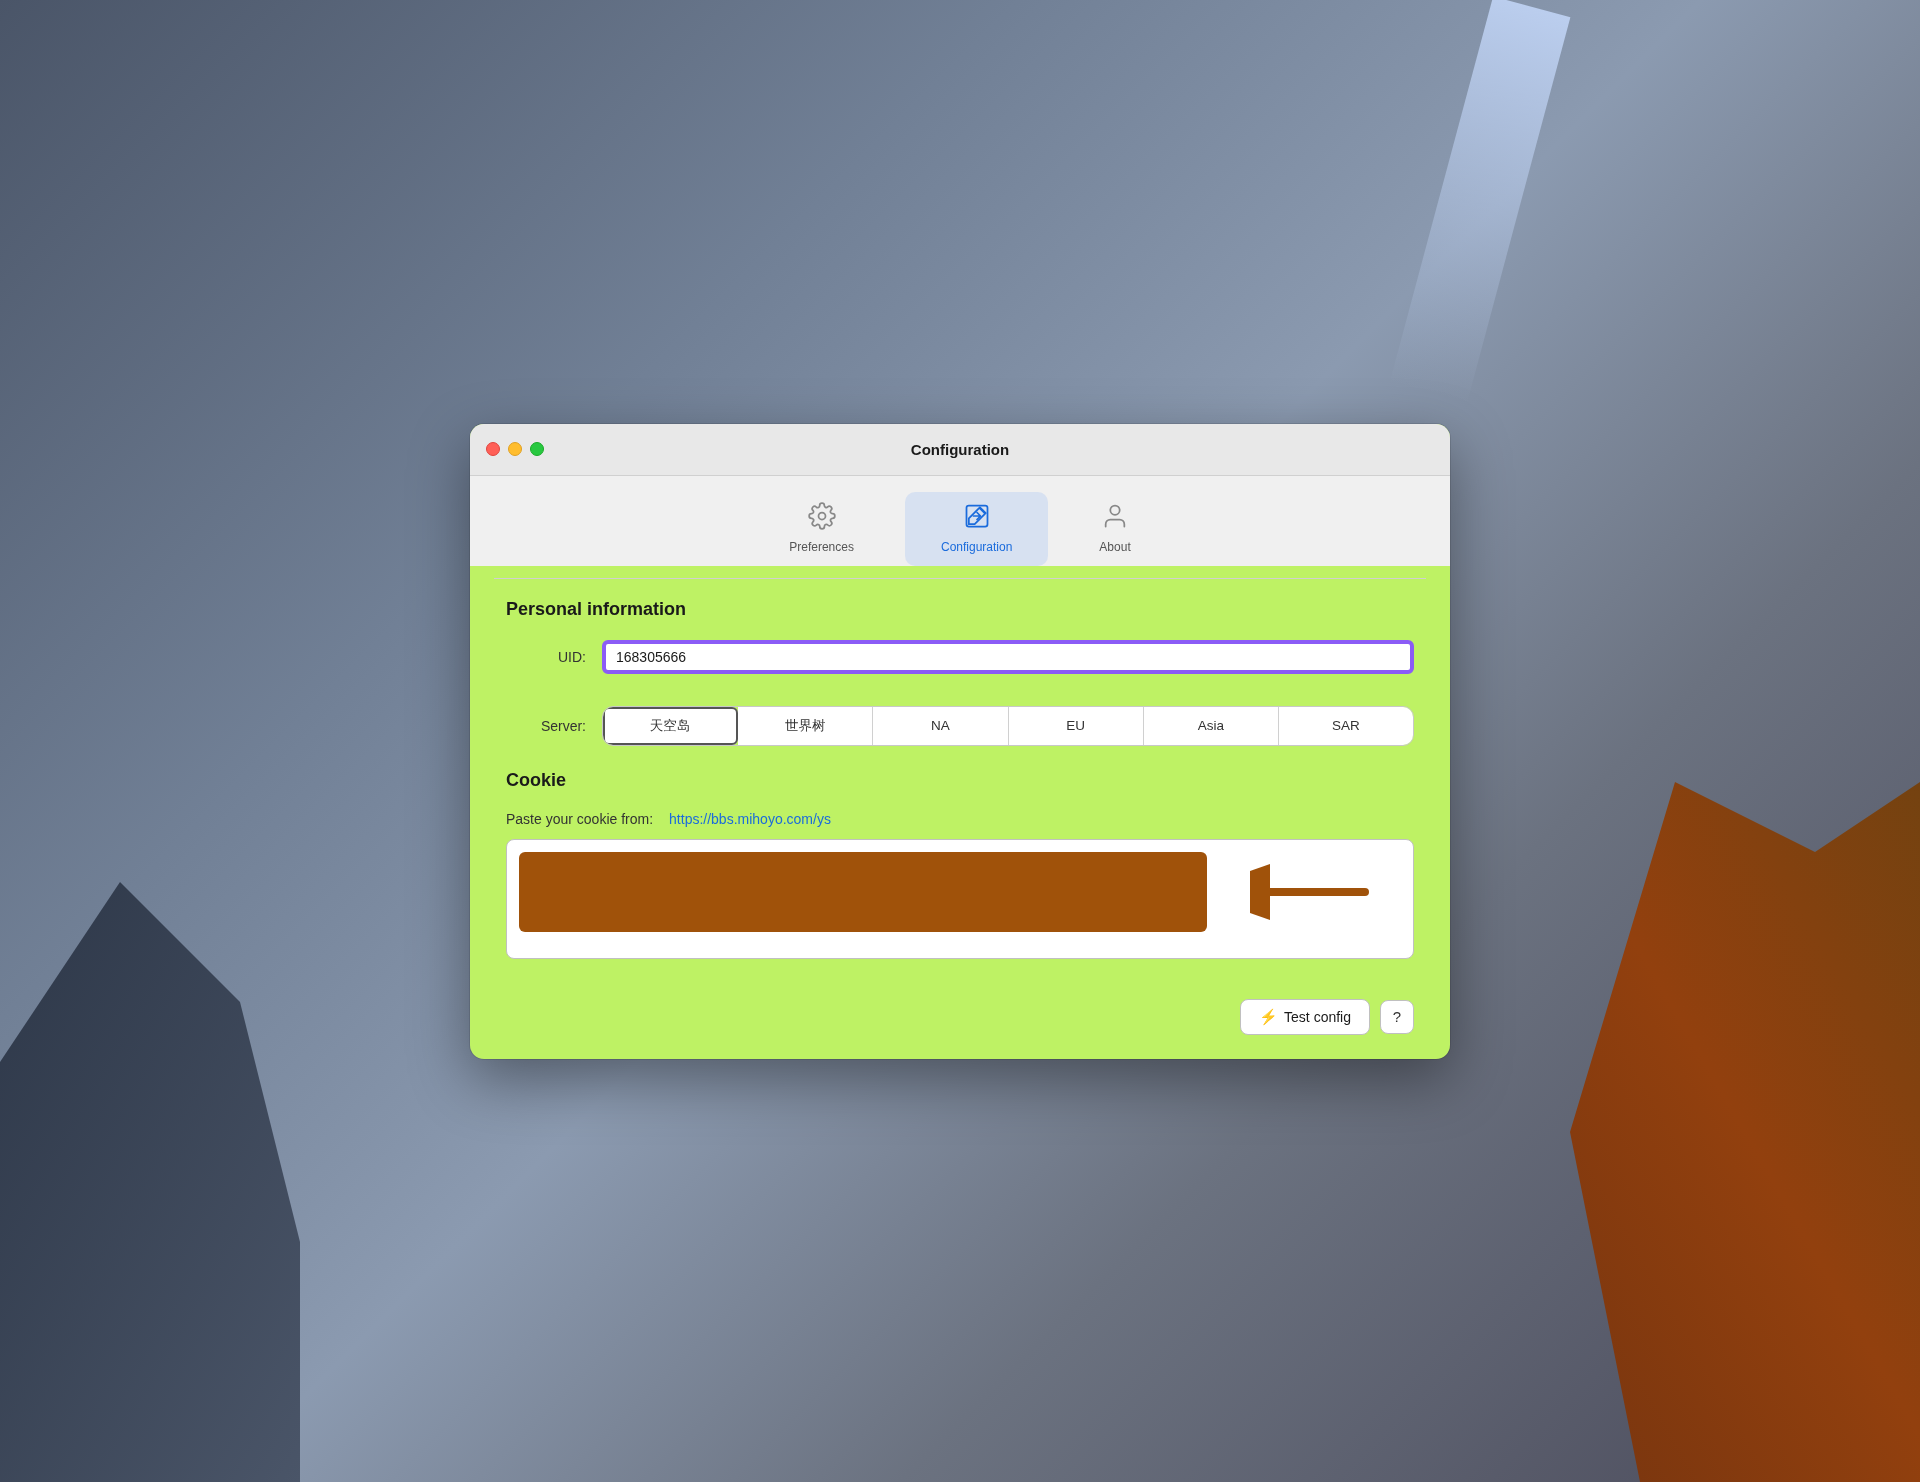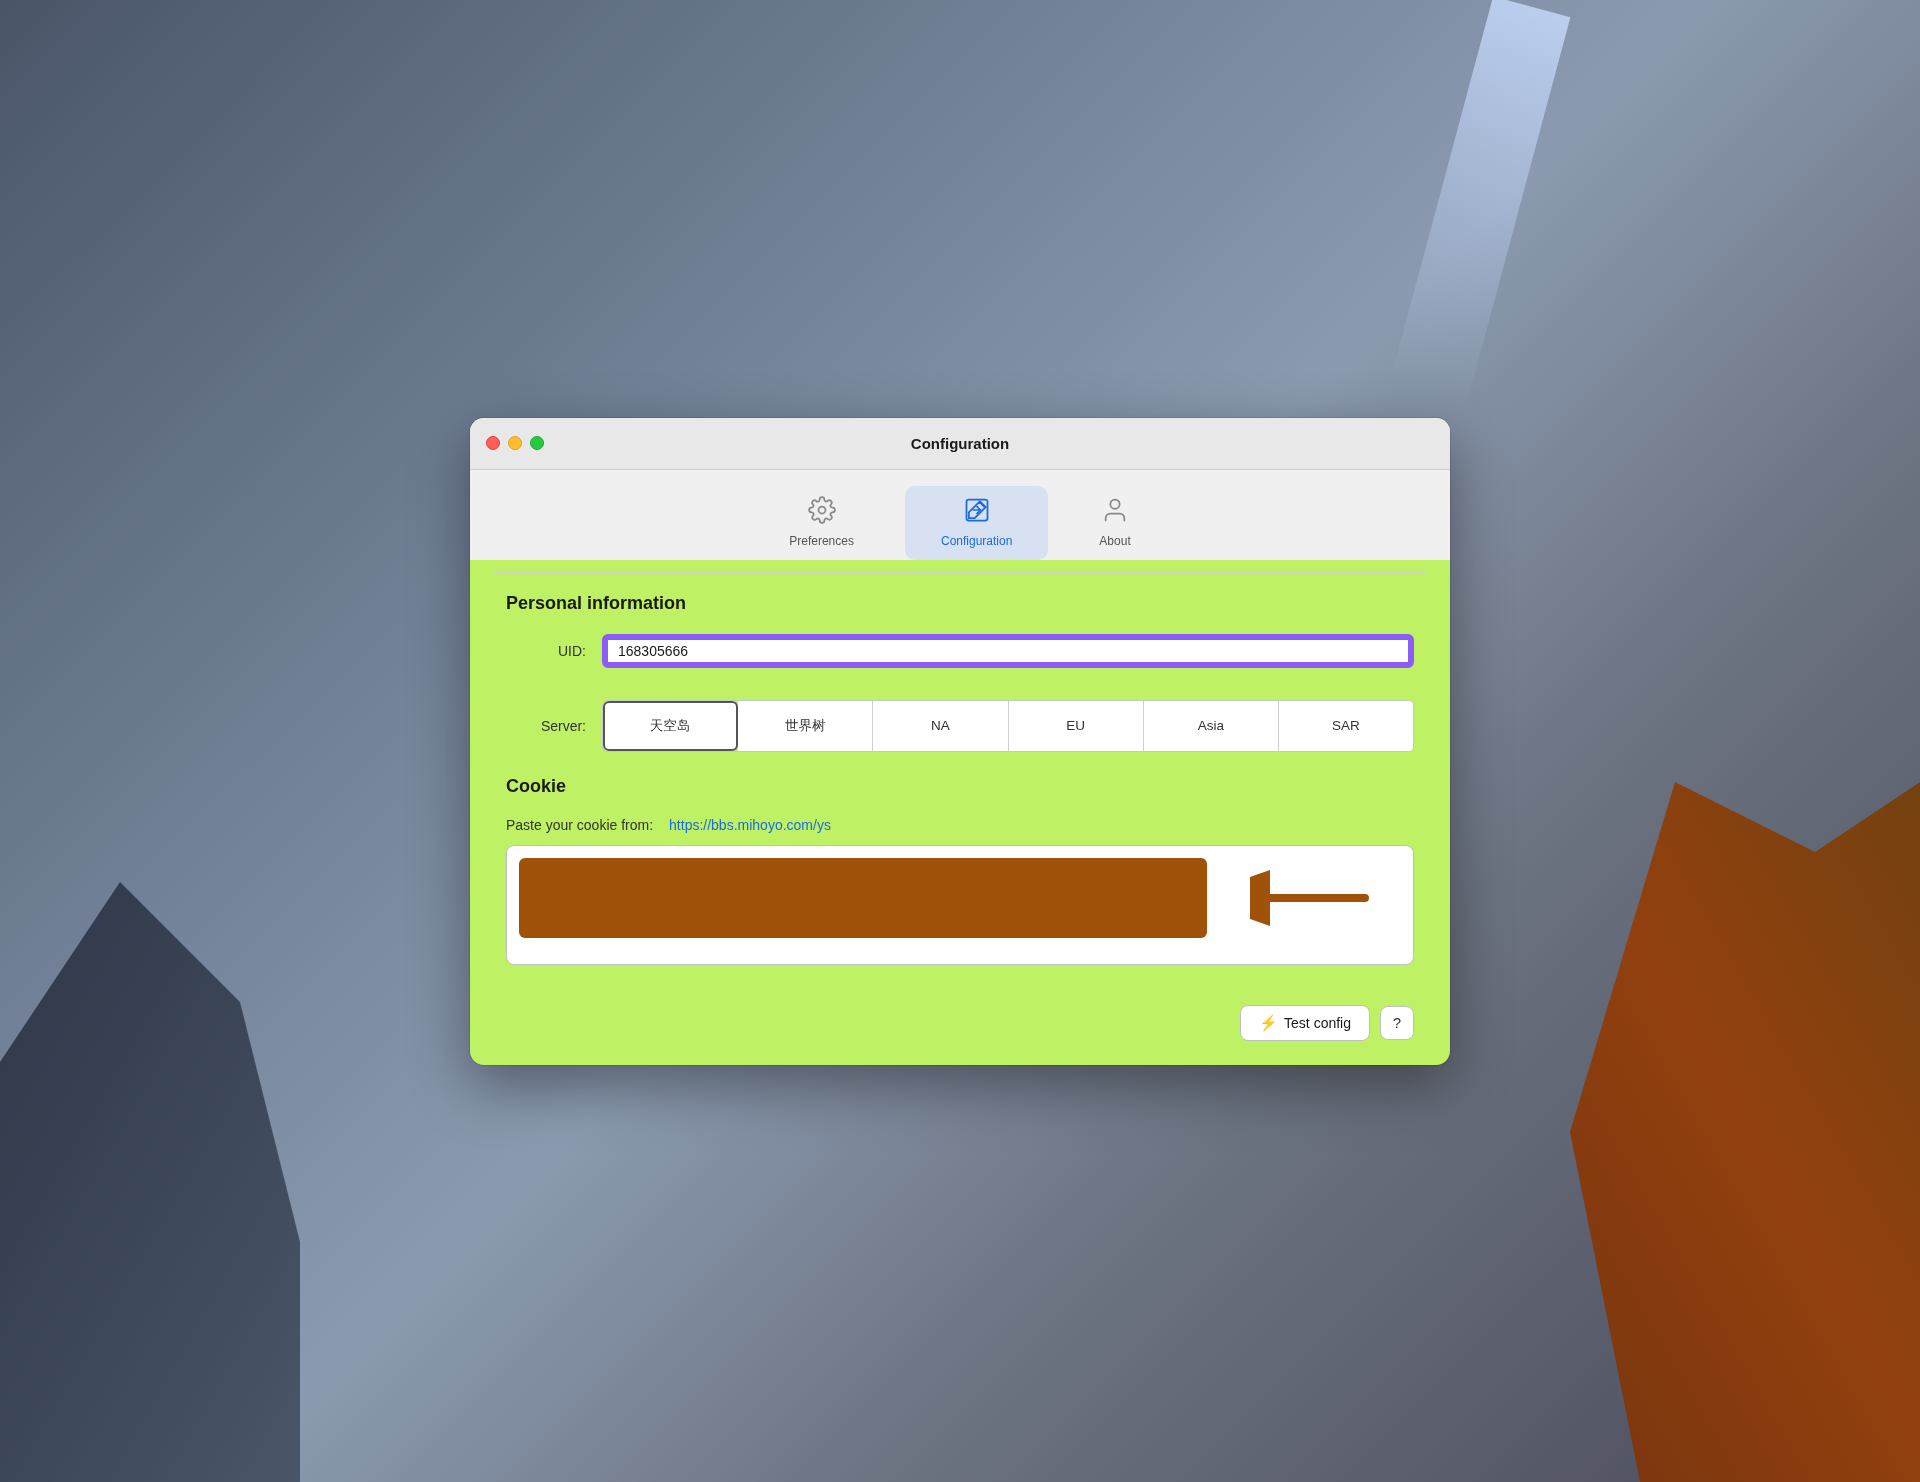--- a/index.html
+++ b/index.html
@@ -179,21 +179,21 @@
       text-align: right;
       font-size: 14px;
       color: #333;
       margin-right: 16px;
       flex-shrink: 0;
     }
 
     .uid-input {
       flex: 1;
       height: 34px;
-      border: 6px solid #8b5cf6;
+      border: 4px solid #8b5cf6;
       border-radius: 6px;
       padding: 0 10px;
       font-size: 14px;
       background: white;
       color: #1a1a1a;
       outline: none;
     }
 
     .server-row {
       display: flex;
@@ -289,23 +289,23 @@
       cursor: pointer;
       display: flex;
       align-items: center;
       justify-content: center;
       font-family: inherit;
     }
 
     .server-seg {
       display: flex;
       flex: 1;
-      height: 52px;
+      height: 40px;
       border: 1px solid #c8c8c8;
-      border-radius: 5px;
+      border-radius: 11px;
       overflow: hidden;
     }
 
     .seg-btn {
       flex: 1;
       border: none;
       background: white;
       font-size: 13.5px;
       color: #333;
       cursor: pointer;

